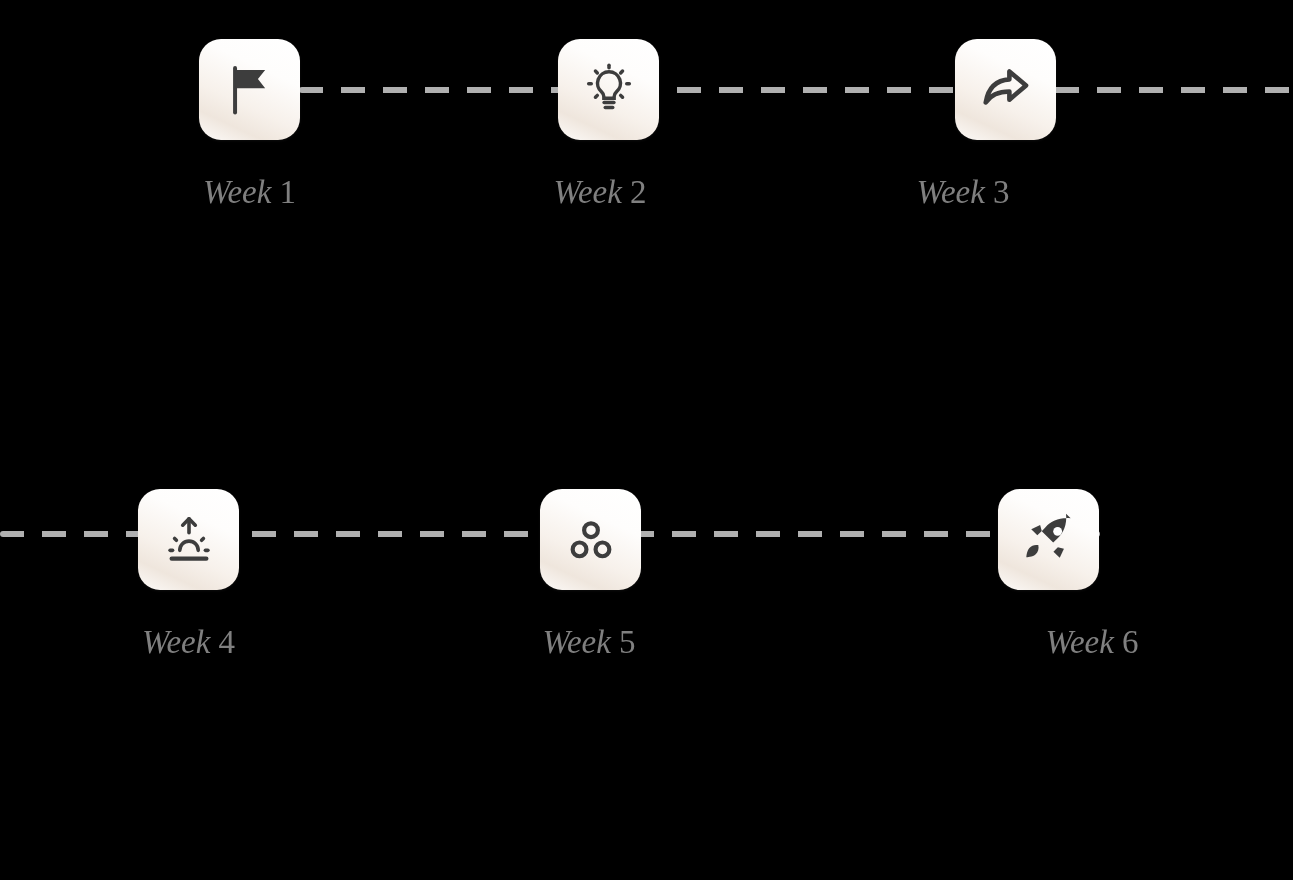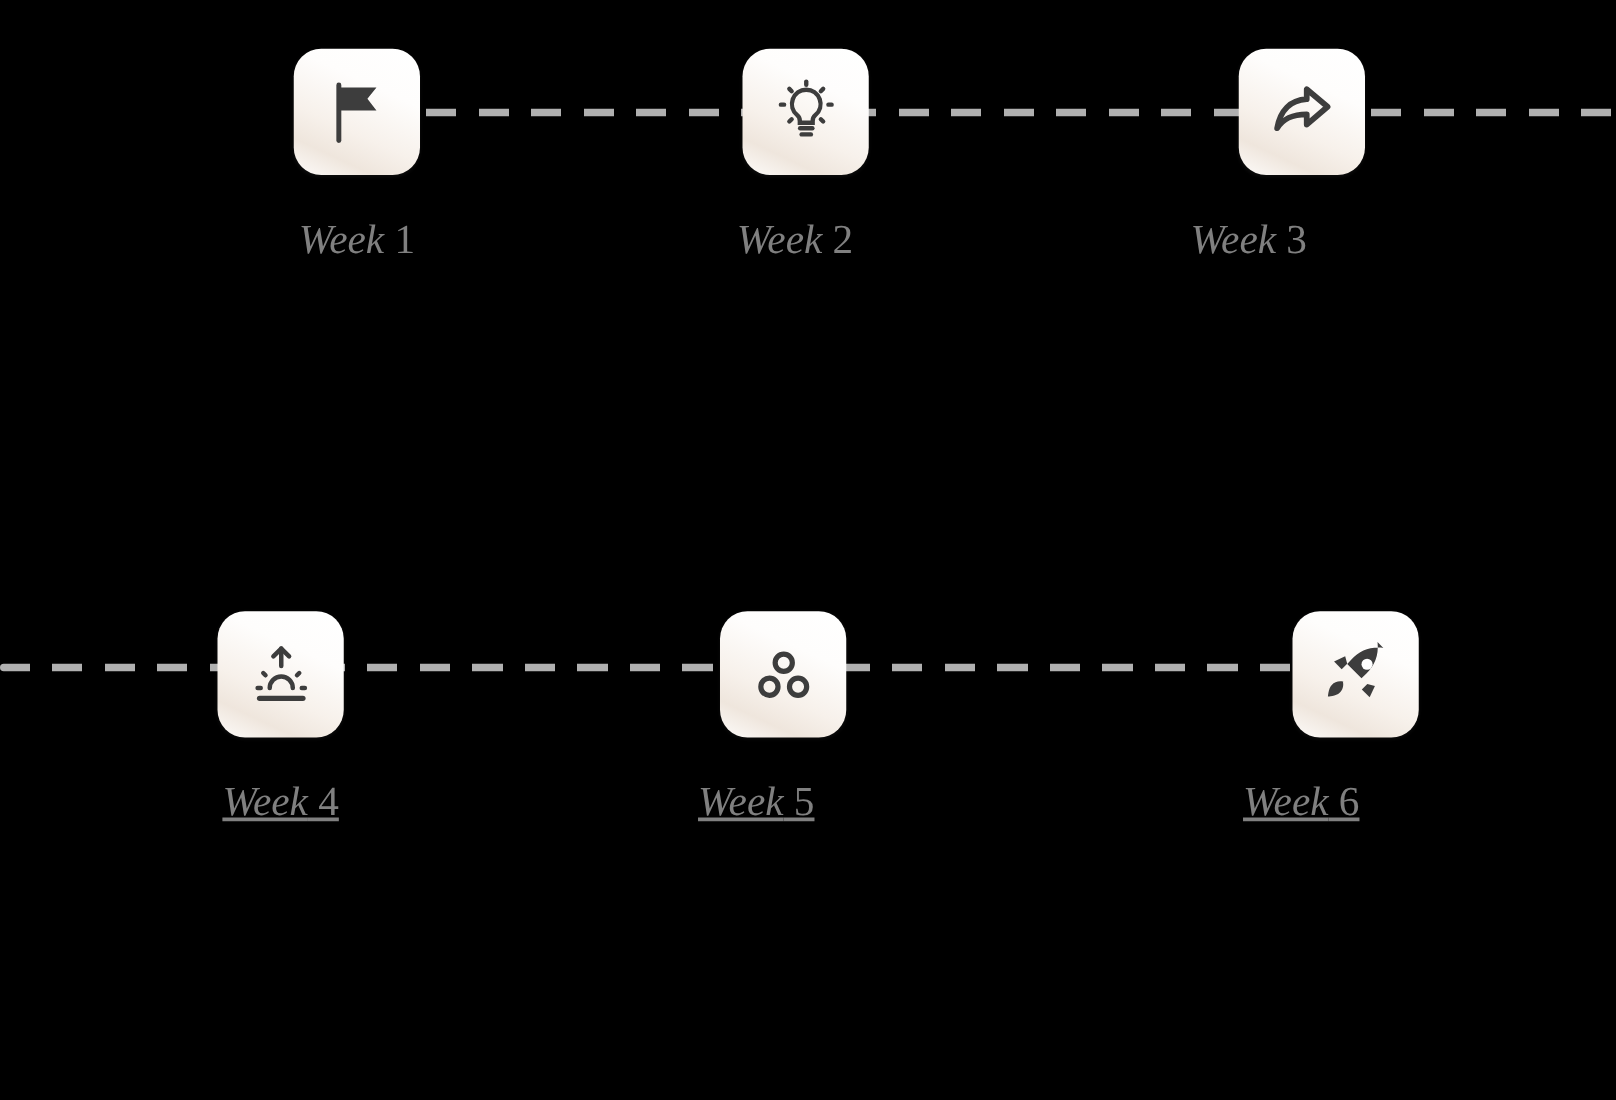--- a/index.html
+++ b/index.html
@@ -12,21 +12,20 @@
     overflow: hidden;
     font-family: "Liberation Sans", sans-serif;
     -webkit-font-smoothing: antialiased;
   }
 
   #timeline-root {
     position: absolute;
     inset: 0;
     width: 1194px;
     height: 880px;
-    padding-left: 36px;
   }
 
   
   .connector {
     position: absolute;
     height: 6px;
     border-radius: 3px;
     background-image: repeating-linear-gradient(
         to right,
         #b0b0b0 0px, #b0b0b0 24px,
@@ -88,38 +87,38 @@
     letter-spacing: 0.2px;
   }
 
   
   .row1 .tile       { top: 39px; }
   .row1 .week-label { top: 176px; }
   .row1 .desc       { top: 230px; }
 
   
   .row2 .tile       { top: 489px; }
-  .row2 .week-label { top: 626px; text-decoration: underline; }
+  .row2 .week-label { top: 626px; }
   .row2 .desc       { top: 680px; }
 
   
   .s1 .tile { left: 199px; }
   .s2 .tile { left: 558px; }
   .s3 .tile { left: 955px; }
   .s4 .tile { left: 138px; }
   .s5 .tile { left: 540px; }
   .s6 .tile { left: 998px; }
 
   
   .s1 .week-label { left: 79.5px;  }
   .s2 .week-label { left: 430px; }
   .s3 .week-label { left: 793px; }
   .s4 .week-label { left: 18.5px;  }
-  .s5 .week-label { left: 399px; }
-  .s6 .week-label { left: 835px; }
+  .s5 .week-label { left: 419px; }
+  .s6 .week-label { left: 922px; }
 
   
   .s1 .desc { left: 99.5px;  }
   .s2 .desc { left: 458.5px; }
   .s3 .desc { left: 855.5px; }
   .s4 .desc { left: 38.5px;  }
   .s5 .desc { left: 440.5px; }
   .s6 .desc { left: 898.5px; }
 </style>
 </head>

